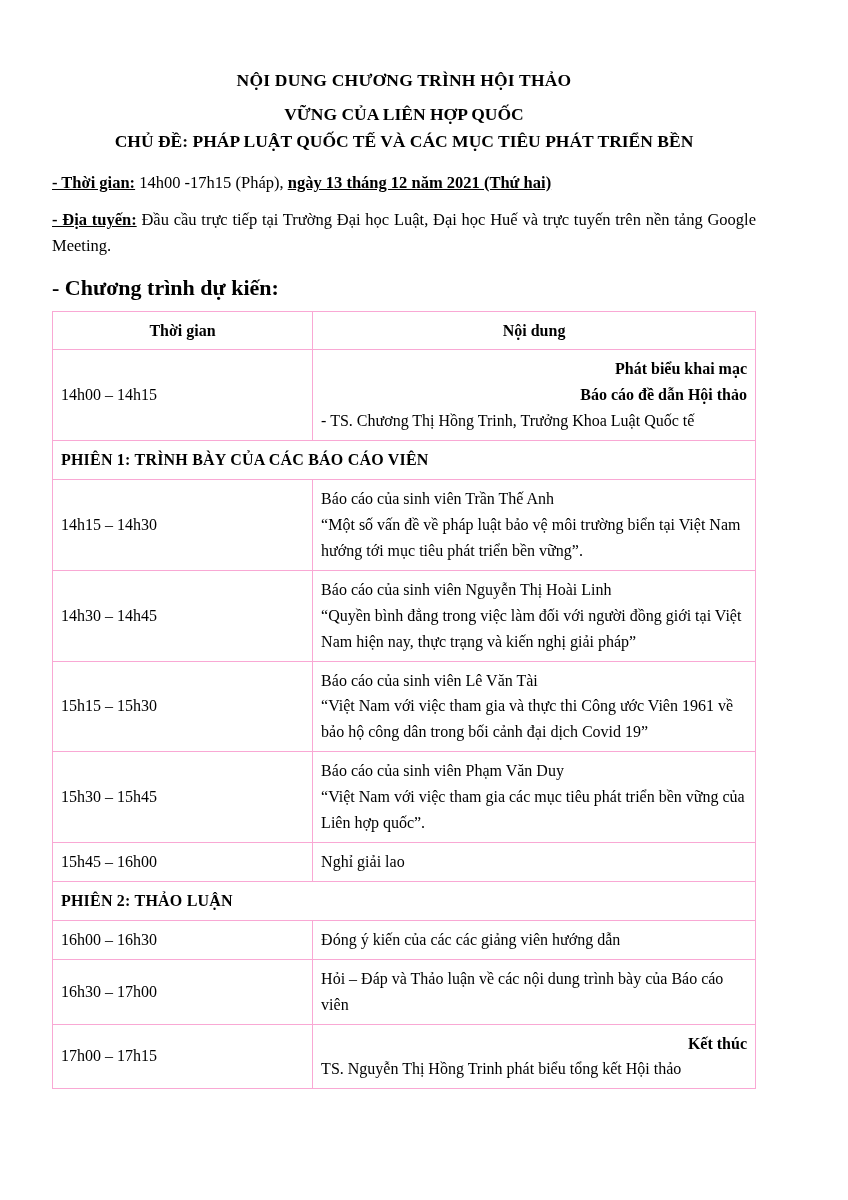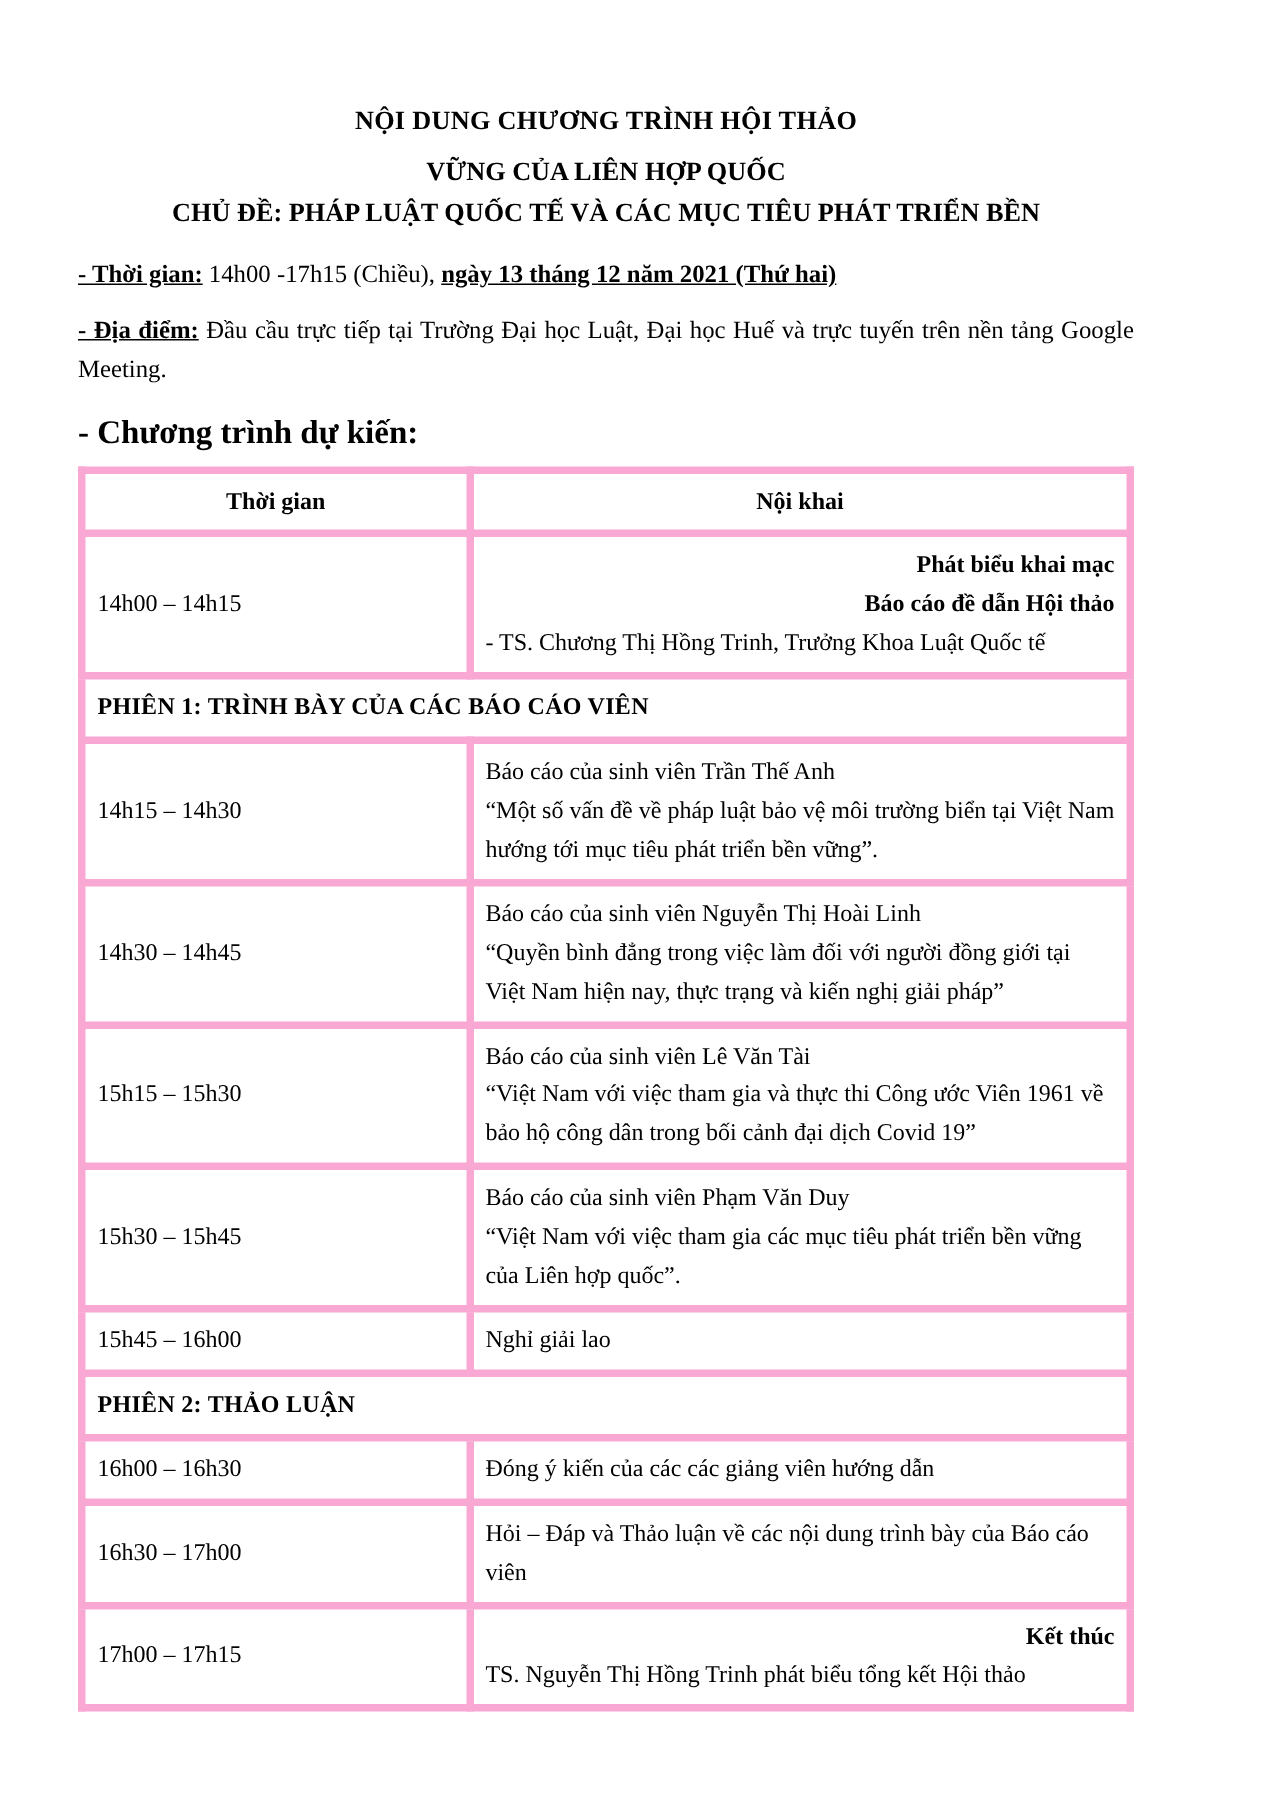--- a/index.html
+++ b/index.html
@@ -48,21 +48,21 @@
     font-weight: bold;
     margin: 16px 0 10px 0;
   }
   table.agenda {
     width: 100%;
     border-collapse: collapse;
     table-layout: fixed;
     margin-top: 2px;
   }
   table.agenda td, table.agenda th {
-    border: 5px solid #f9a8d4;
+    border: 1px solid #f9a8d4;
     vertical-align: middle;
     font-size: 16px;
     line-height: 1.62;
     padding: 6px 8px;
   }
   col.time-col { width: 37%; }
   col.content-col { width: 63%; }
   th.hdr {
     text-align: center;
     font-weight: bold;
@@ -98,38 +98,38 @@
 <div class="page">
 
   <h1 class="doc-title">NỘI DUNG CHƯƠNG TRÌNH HỘI THẢO</h1>
 
   <div class="doc-subtitle">
     <span class="line">VỮNG CỦA LIÊN HỢP QUỐC</span>
     <span class="line">CHỦ ĐỀ: PHÁP LUẬT QUỐC TẾ VÀ CÁC MỤC TIÊU PHÁT TRIỂN BỀN</span>
   </div>
 
   <p class="meta-line first">
-    <span class="b">- Thời gian:</span><span> 14h00 -17h15 (Chiều), </span><span class="b">ngày 13 tháng 12 năm 2021 (Thứ hai)</span>
+    <span class="b">- Thời gian:</span><span> 14h00 -17h15 (Pháp), </span><span class="b">ngày 13 tháng 12 năm 2021 (Thứ hai)</span>
   </p>
 
   <p class="meta-line">
-    <span class="b">- Địa điểm:</span><span> Đầu cầu trực tiếp tại Trường Đại học Luật, Đại học Huế và trực tuyến trên nền tảng Google Meeting.</span>
+    <span class="b">- Địa tuyến:</span><span> Đầu cầu trực tiếp tại Trường Đại học Luật, Đại học Huế và trực tuyến trên nền tảng Google Meeting.</span>
   </p>
 
   <p class="prog-label">- Chương trình dự kiến:</p>
 
   <table class="agenda">
     <colgroup>
       <col class="time-col">
       <col class="content-col">
     </colgroup>
     <thead>
       <tr>
         <th class="hdr">Thời gian</th>
-        <th class="hdr">Nội khai</th>
+        <th class="hdr">Nội dung</th>
       </tr>
     </thead>
     <tbody id="agenda-body">
         <tr>
           <td class="time">14h00 – 14h15</td>
           <td class="content pad-cell">
             <div class="ctr">Phát biểu khai mạc</div>
             <div class="ctr">Báo cáo đề dẫn Hội thảo</div>
             <div class="">- TS. Chương Thị Hồng Trinh, Trưởng Khoa Luật Quốc tế</div>
           </td>

